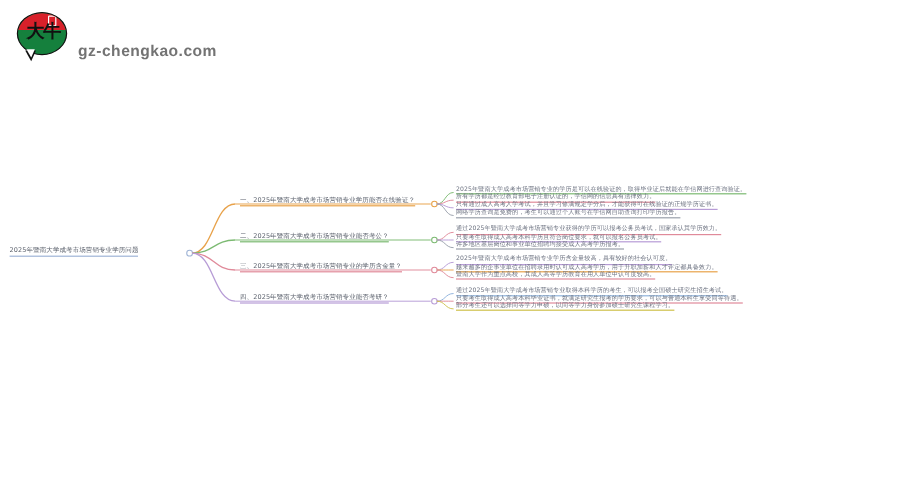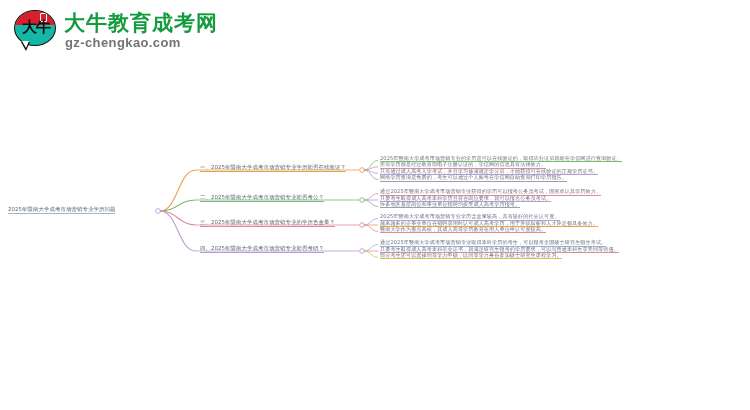--- a/index.html
+++ b/index.html
@@ -7,21 +7,21 @@
     width:750px;height:410px;background:#ffffff;overflow:hidden;position:relative;
     font-family:"Liberation Sans","DejaVu Sans",sans-serif;
   }
   
   #header{position:absolute;left:0;top:0;width:750px;height:62px;}
   #logo-mark{
     position:absolute;left:14px;top:10px;width:44px;height:42px;
   }
   #logo-bubble{
     position:absolute;left:0;top:0;width:42px;height:36px;
-    background:#14b8a6;border:1.4px solid #111111;border-radius:50%;
+    background:#15803d;border:1.4px solid #111111;border-radius:50%;
     box-sizing:border-box;overflow:hidden;
   }
   #logo-arc{
     position:absolute;left:-1px;top:-1px;width:42px;height:15px;
     background:#d8202a;border-radius:21px 21px 0 0;
   }
   #logo-arc:after{
     content:"";position:absolute;right:9px;top:3px;width:7px;height:9px;
     background:#d8202a;border:1px solid #ffffff;box-sizing:border-box;border-radius:1px;
   }
@@ -73,21 +73,20 @@
 <div id="header">
 
   <div id="logo-mark">
     <div id="logo-bubble">
       <div id="logo-arc"></div>
       <div id="logo-cn">大牛</div>
     </div>
     <div id="logo-tail"></div>
   </div>
 
-  <div id="logo-title">大牛教育成考网</div>
   <div id="logo-url">gz-chengkao.com</div>
 </div>
 
 <div id="map">
   <svg id="wires" viewBox="0 0 750 140" preserveAspectRatio="none">
       <circle cx="158" cy="71" r="2.4" fill="#ffffff" stroke="#9fb4d6" stroke-width="0.9"></circle>
       <path d="M160,71 C178,71 178,30 196,30" fill="none" stroke="#e8a24a" stroke-width="1.1"></path>
       <path d="M196,30 L359,30" stroke="#e8a24a" stroke-width="0.8" fill="none"></path>
       <circle cx="362" cy="30" r="2.3" fill="#ffffff" stroke="#e8a24a" stroke-width="0.9"></circle>
       <path d="M364,30 C371,30 371,20.4 378,20.4" fill="none" stroke="#7cba72" stroke-width="0.8"></path>

